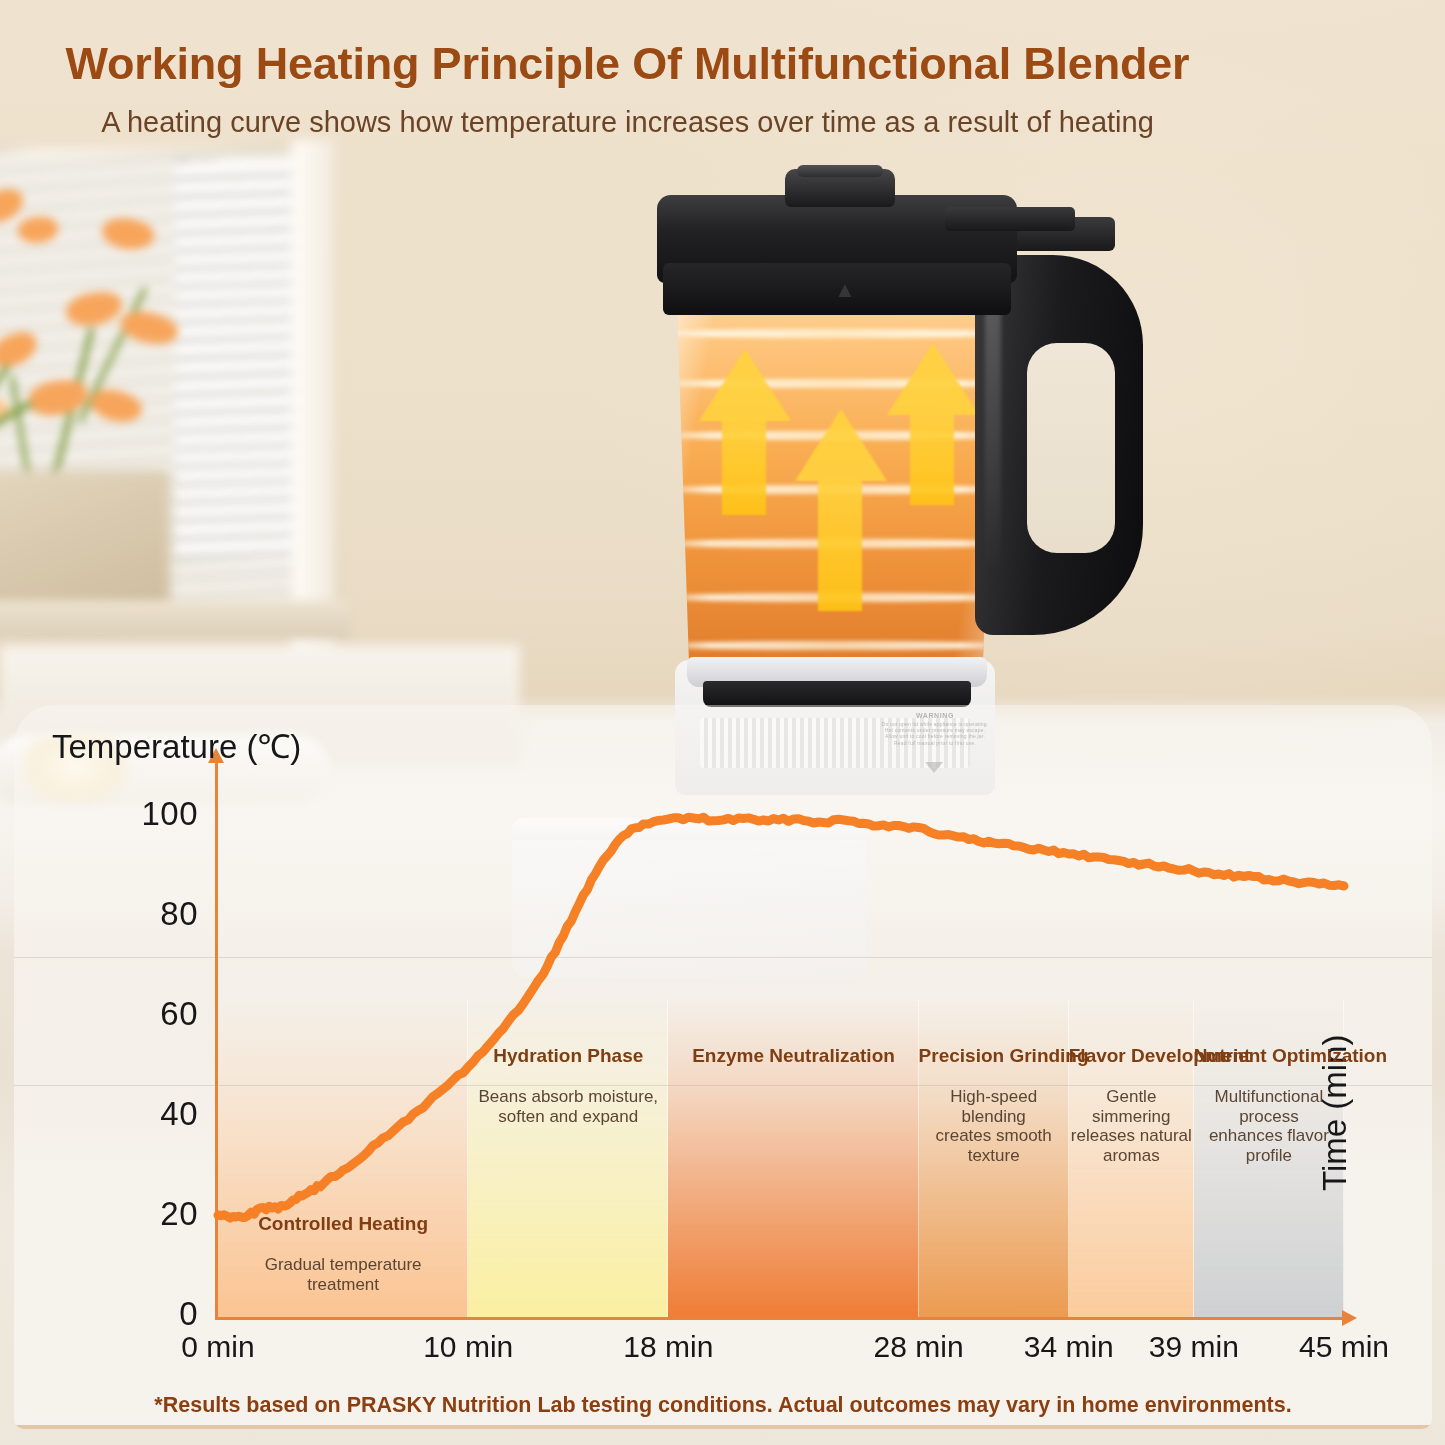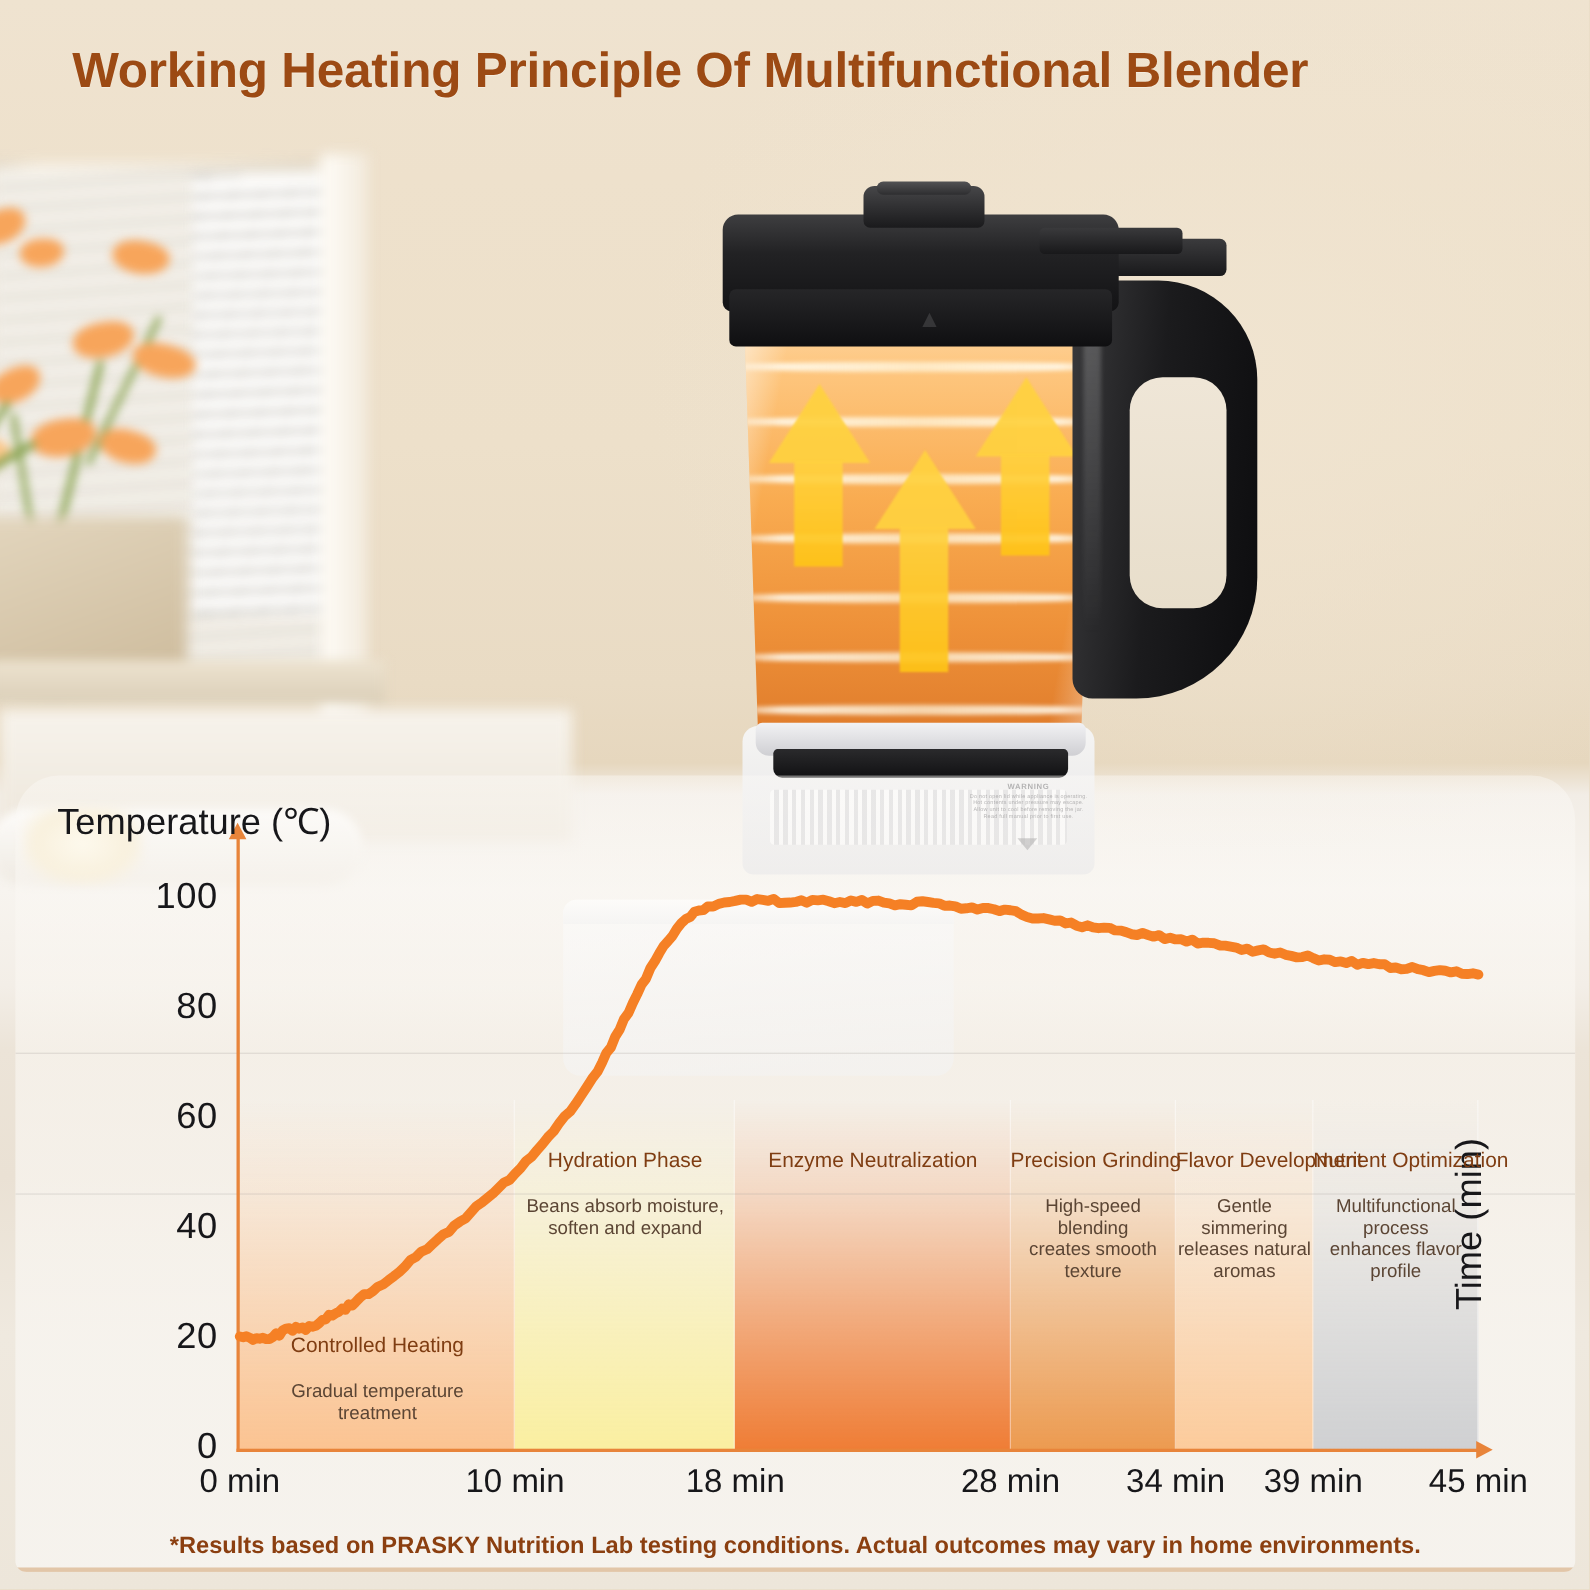--- a/index.html
+++ b/index.html
@@ -268,21 +268,21 @@
 
   
   .band {
     position:absolute; top:295px; height:320px;
     border-right:1px solid rgba(255,255,255,.55);
   }
   .bandLabelWrap {
     position:absolute; top:340px; text-align:center;
   }
   .phaseTitle {
-    color:#7F3D12; font-weight:normal; font-size:19px; white-space:nowrap;
+    color:#7F3D12; font-weight:bold; font-size:19px; white-space:nowrap;
   }
   .phaseDesc {
     color:#5B4534; font-size:17px; line-height:1.15; margin-top:20px;
   }
   
   #bandLabel0 { top:508px; }
 
   .xtick {
     position:absolute; top:625px; text-align:center; width:160px;
     color:#17171A; font-size:30px;
@@ -366,20 +366,21 @@
   <div id="lidMain"></div>
   <div id="lidTab"></div>
   <div id="lidCollar"></div>
   <div id="lidKnob"></div>
   <div id="lidKnobTop"></div>
   <div id="lidSteam">▲</div>
 </div>
 
 <div id="header">
   <div id="title">Working Heating Principle Of Multifunctional Blender</div>
+  <div id="subtitle">A heating curve shows how temperature increases over time as a result of heating</div>
 </div>
 
 <div id="panel">
   <div id="plot">
 
     <div id="bandsLayer">
         <div class="band" style="left: 204px; width: 250.222px; background: linear-gradient(rgba(251, 195, 145, 0) 0%, rgba(251, 195, 145, 0.2) 26%, rgba(251, 195, 145, 0.6) 62%, rgb(251, 195, 145) 100%);"></div>
         <div class="band" style="left: 454.222px; width: 200.178px; background: linear-gradient(rgba(250, 239, 160, 0) 0%, rgba(250, 239, 160, 0.2) 26%, rgba(250, 239, 160, 0.6) 62%, rgb(250, 239, 160) 100%);"></div>
         <div class="band" style="left: 654.4px; width: 250.222px; background: linear-gradient(rgba(239, 124, 52, 0) 0%, rgba(239, 124, 52, 0.2) 26%, rgba(239, 124, 52, 0.6) 62%, rgb(239, 124, 52) 100%);"></div>
         <div class="band" style="left: 904.622px; width: 150.133px; background: linear-gradient(rgba(236, 154, 79, 0) 0%, rgba(236, 154, 79, 0.2) 26%, rgba(236, 154, 79, 0.6) 62%, rgb(236, 154, 79) 100%);"></div>

